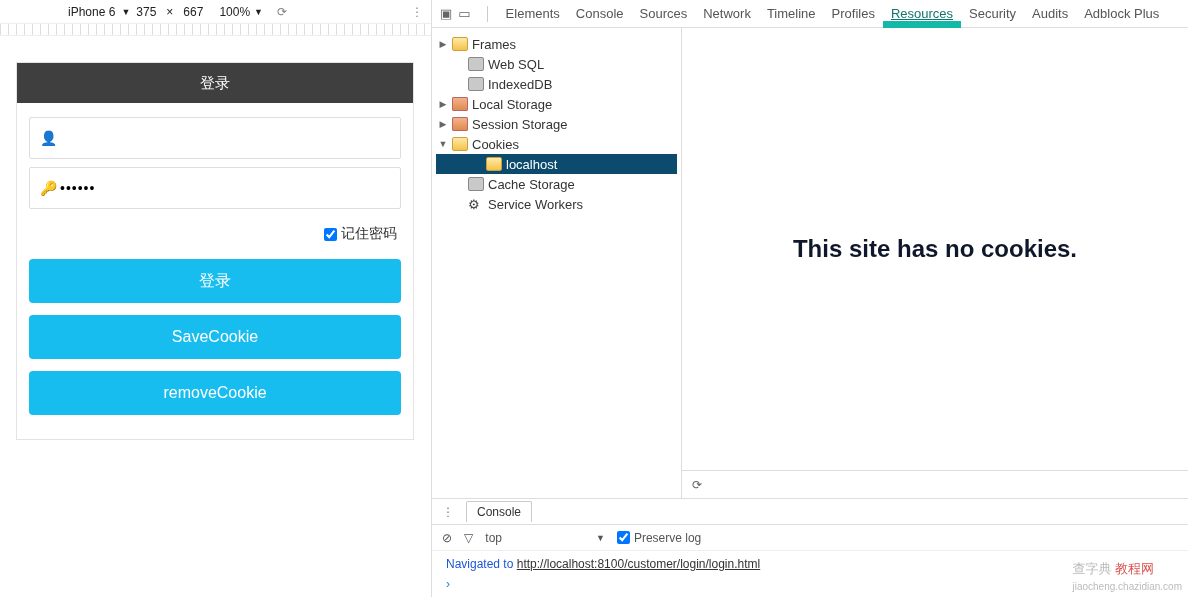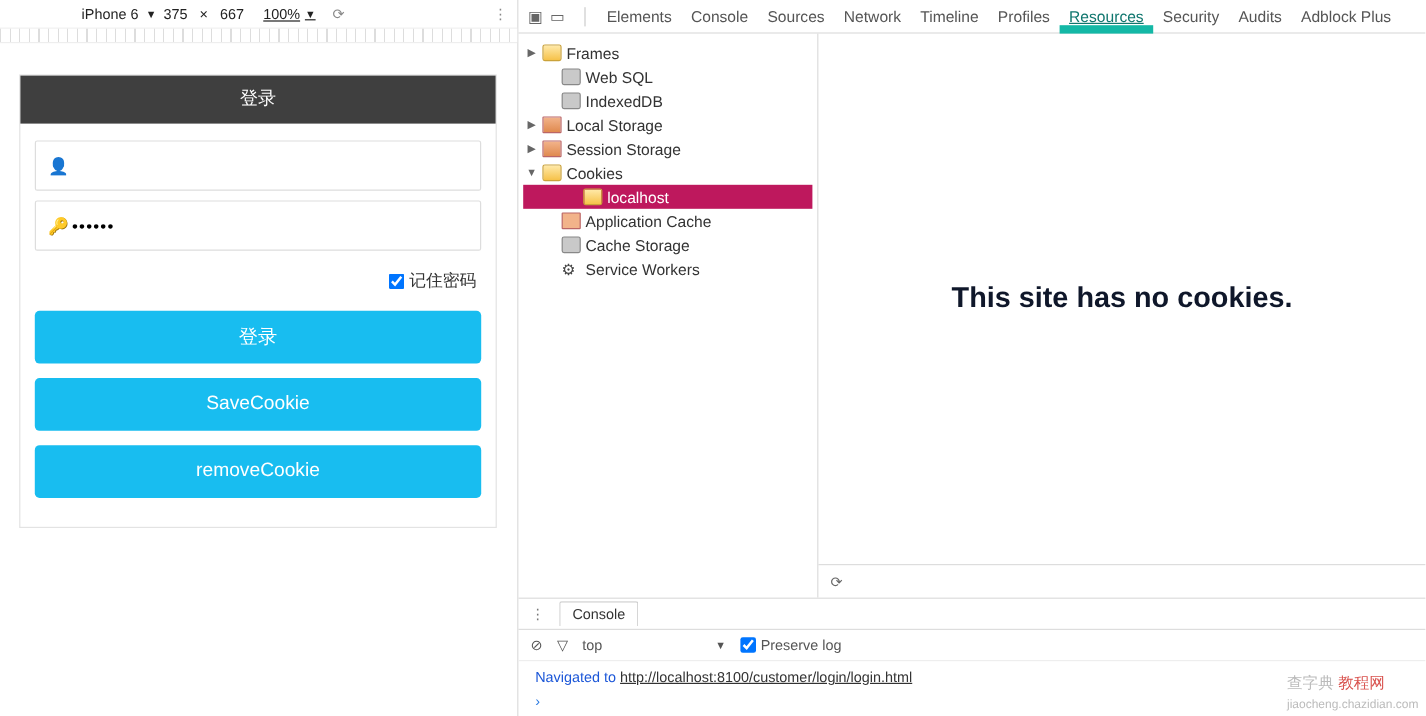--- a/index.html
+++ b/index.html
@@ -6,21 +6,21 @@
     body { background: #fff; font-size: 12px; color: #333; width: 1188px; height: 597px; overflow: hidden; position: relative; }
 
     
     .left-pane { position: absolute; left: 0; top: 0; width: 432px; height: 597px; border-right: 1px solid #ddd; }
     .device-bar { height: 24px; display: flex; align-items: center; padding: 0 8px; font-size: 12px; color: #222; border-bottom: 1px solid #eee; }
     .device-bar .spacer { flex: 1; }
     .device-sel { display: flex; align-items: center; gap: 6px; margin-left: 60px; }
     .drop-tri { font-size: 9px; }
     .dim-x { margin: 0 4px; }
     .dim-val { margin: 0 6px; }
-    .zoom { margin-left: 10px; display: flex; align-items: center; gap: 4px; text-decoration: underline; }
+    .zoom { margin-left: 10px; display: flex; align-items: center; gap: 4px; }
     .rotate-icon, .kebab { margin-left: 14px; color: #888; }
     .ruler { height: 12px; background: repeating-linear-gradient(90deg,#ddd 0,#ddd 1px,#fff 1px,#fff 8px); border-bottom: 1px solid #eee; }
 
     .device-canvas { padding: 26px 16px; }
     .phone { width: 398px; border: 1px solid #e3e3e3; background: #fff; }
     .app-header { background: #3f3f3f; color: #fff; text-align: center; height: 40px; line-height: 40px; font-size: 15px; }
     .form-area { padding: 14px 12px 12px; }
     .input-row { border: 1px solid #ddd; height: 42px; display: flex; align-items: center; padding: 0 10px; margin-bottom: 8px; border-radius: 2px; }
     .input-row .ico { width: 14px; margin-right: 6px; color: #333; font-size: 14px; }
     .input-row input { border: none; outline: none; font-size: 14px; flex: 1; letter-spacing: 1px; }
@@ -34,21 +34,21 @@
     .dt-tabs .ico { margin-right: 6px; color: #666; }
     .dt-tabs .sep { width: 1px; height: 16px; background: #ccc; margin: 0 10px; }
     .dt-tab { padding: 0 8px; height: 28px; line-height: 28px; cursor: pointer; }
     .dt-tab.active { color: #0f766e; border-bottom: 7px solid #14b8a6; text-decoration: underline; }
 
     .dt-body { flex: 1; display: flex; min-height: 0; }
     .res-tree { width: 250px; border-right: 1px solid #ddd; padding: 6px 4px; font-size: 13px; overflow: auto; }
     .tree-row { display: flex; align-items: center; height: 20px; padding: 0 2px; cursor: default; white-space: nowrap; }
     .tree-row .arrow { width: 10px; font-size: 9px; color: #666; text-align: center; }
     .tree-row .t-ico { width: 16px; height: 14px; margin: 0 4px; display: inline-block; }
-    .tree-row.sel { background: #be185d; color: #fff; }
+    .tree-row.sel { background: #0c4a6e; color: #fff; }
     .tree-row.sel .arrow { color: #fff; }
     .ind1 { padding-left: 18px; }
     .ind2 { padding-left: 36px; }
 
     .folder-ico { background: linear-gradient(#ffe9a8,#f6c24a); border: 1px solid #caa23a; border-radius: 2px; }
     .disk-ico { background: #c9c9c9; border: 1px solid #888; border-radius: 2px; }
     .grid-ico { background: linear-gradient(#f2b38a,#e08a4f); border: 1px solid #b66; border-radius: 1px; }
     .cookie-ico { background: linear-gradient(#ffe9a8,#f6c24a); border: 1px solid #caa23a; border-radius: 2px; }
     .appcache-ico { background: #f2b38a; border: 1px solid #b66; border-radius: 1px; }
     .gear-ico::before { content: "⚙"; font-size: 13px; color: #444; }
@@ -168,25 +168,20 @@
           <span class="t-ico cookie-ico"></span>
           <span>Cookies</span>
         </div>
       <div class="tree-row ind2 sel">
           <span class="arrow"></span>
           <span class="t-ico cookie-ico"></span>
           <span>localhost</span>
         </div>
       <div class="tree-row ind1">
           <span class="arrow"></span>
-          <span class="t-ico appcache-ico"></span>
-          <span>Application Cache</span>
-        </div>
-      <div class="tree-row ind1">
-          <span class="arrow"></span>
           <span class="t-ico disk-ico"></span>
           <span>Cache Storage</span>
         </div>
       <div class="tree-row ind1">
           <span class="arrow"></span>
           <span class="t-ico gear-ico"></span>
           <span>Service Workers</span>
         </div>
     </div>
     <div class="res-detail">

